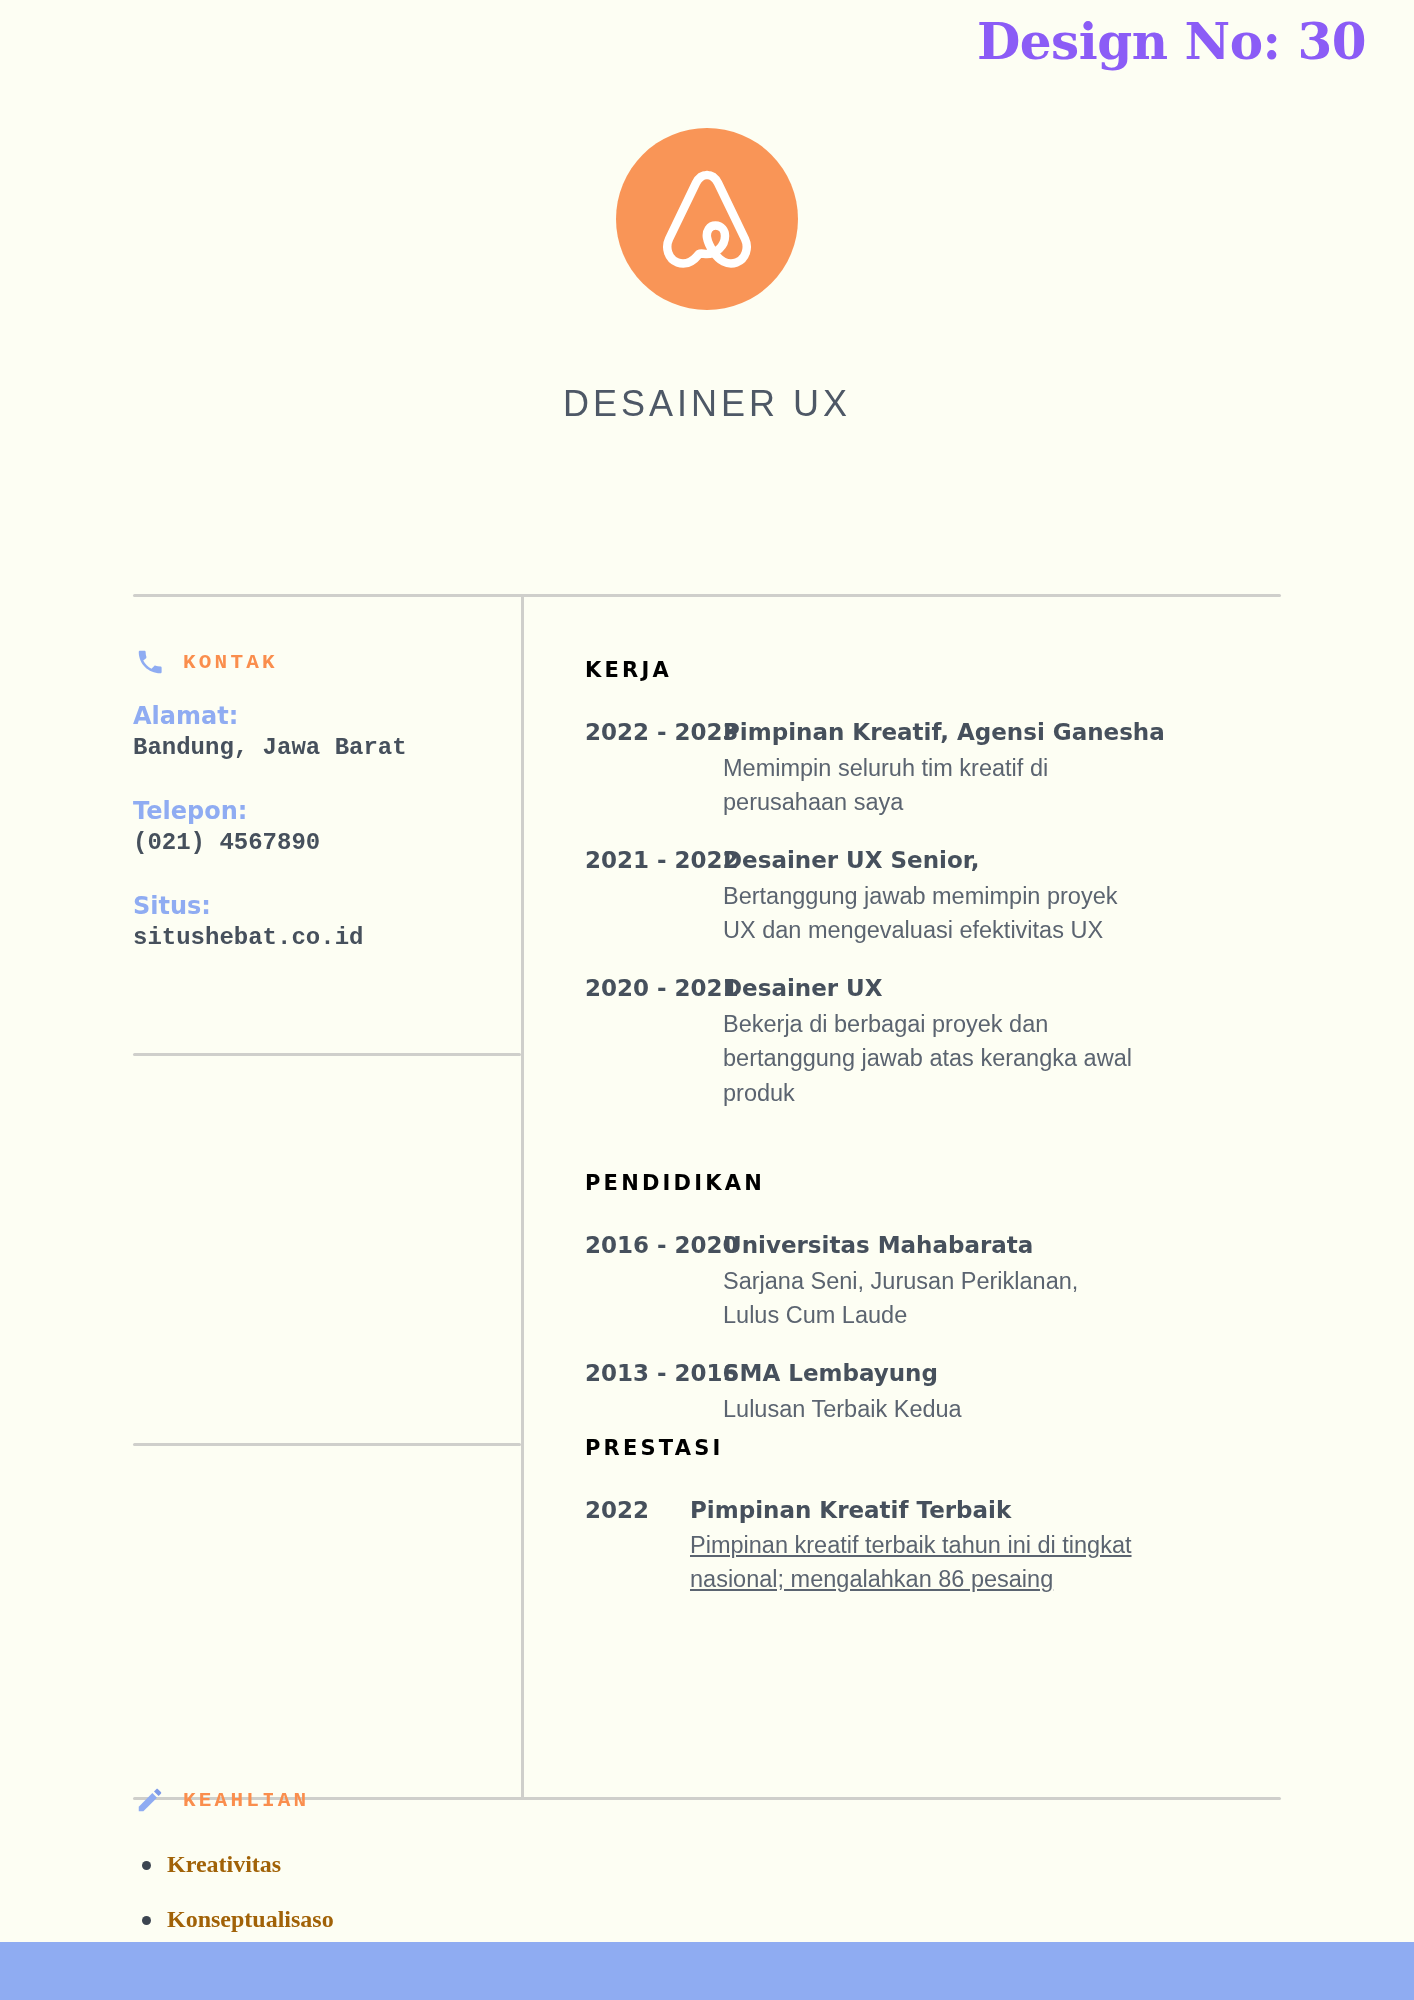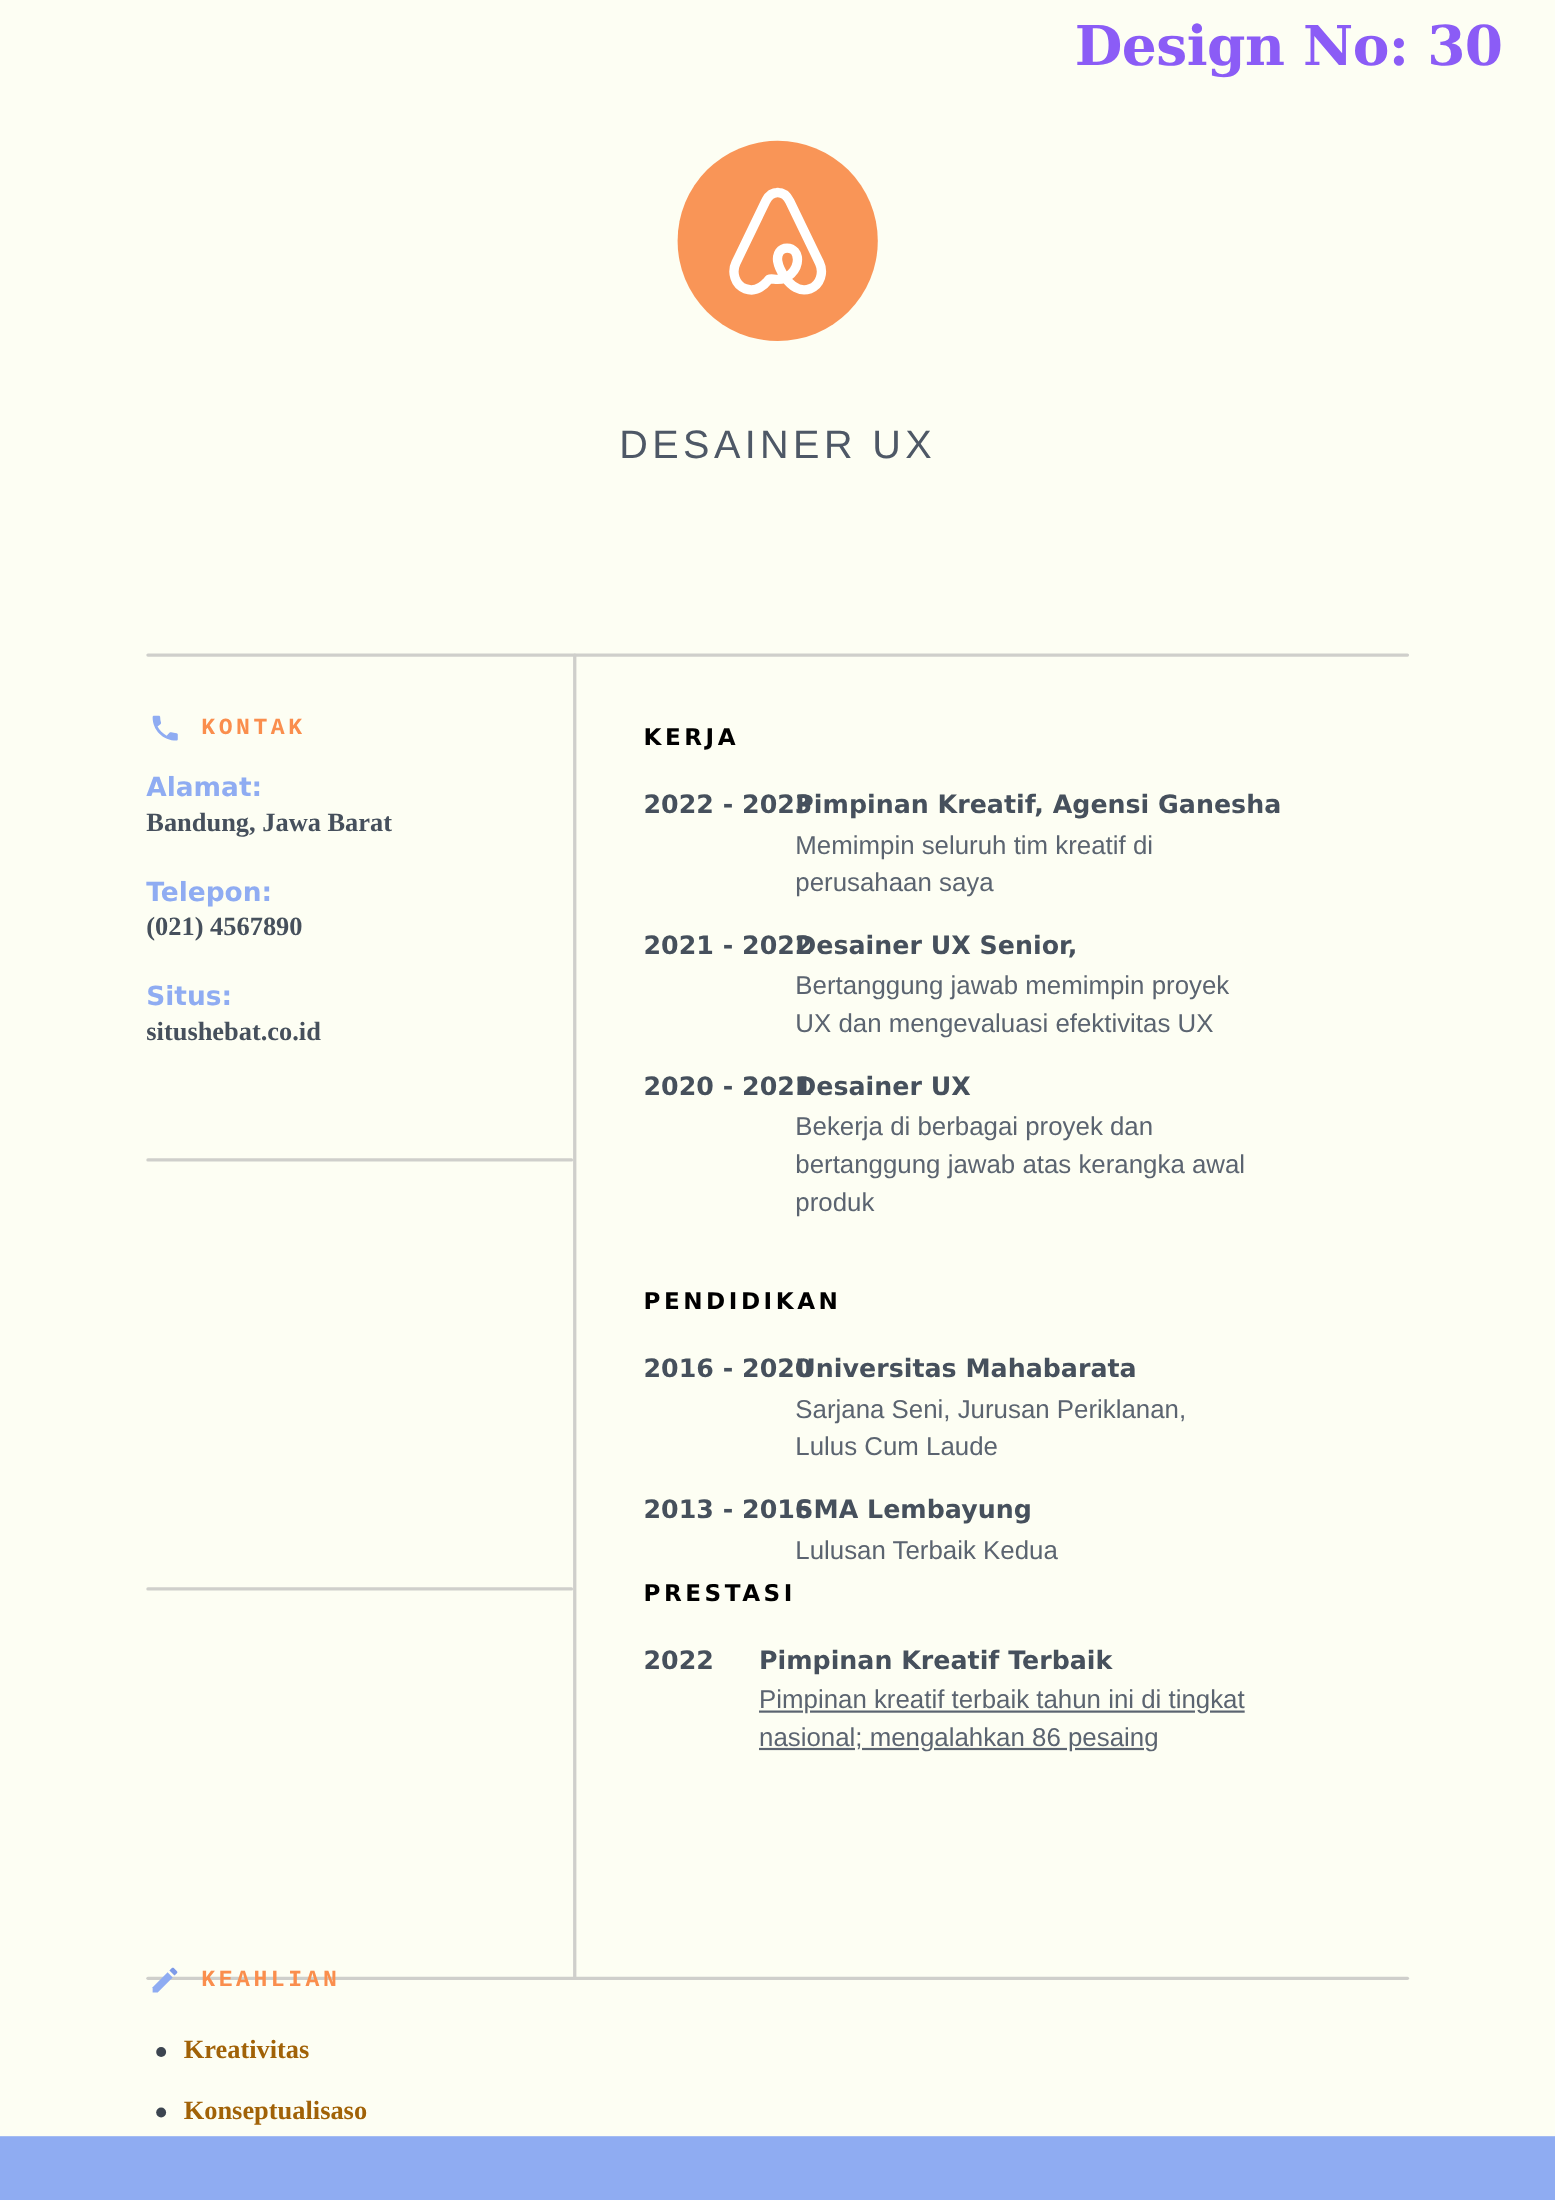--- a/index.html
+++ b/index.html
@@ -143,21 +143,21 @@
   .contact-list { margin-top: 16px; }
   .contact-item { margin-bottom: 30px; }
   .contact-label {
     font-family: "DejaVu Sans", "Liberation Sans", sans-serif;
     font-weight: 700;
     font-size: 24px;
     color: #8FACF2;
     line-height: 1.35;
   }
   .contact-value {
-    font-family: Liberation Serif, serif;
+    font-family: Liberation Mono, monospace;
     font-weight: 700;
     font-size: 24px;
     color: #46505C;
     line-height: 1.35;
   }
 
   .bullet-list {
     margin: 30px 0 0 0;
     padding: 0 0 0 34px;
     list-style: none;

